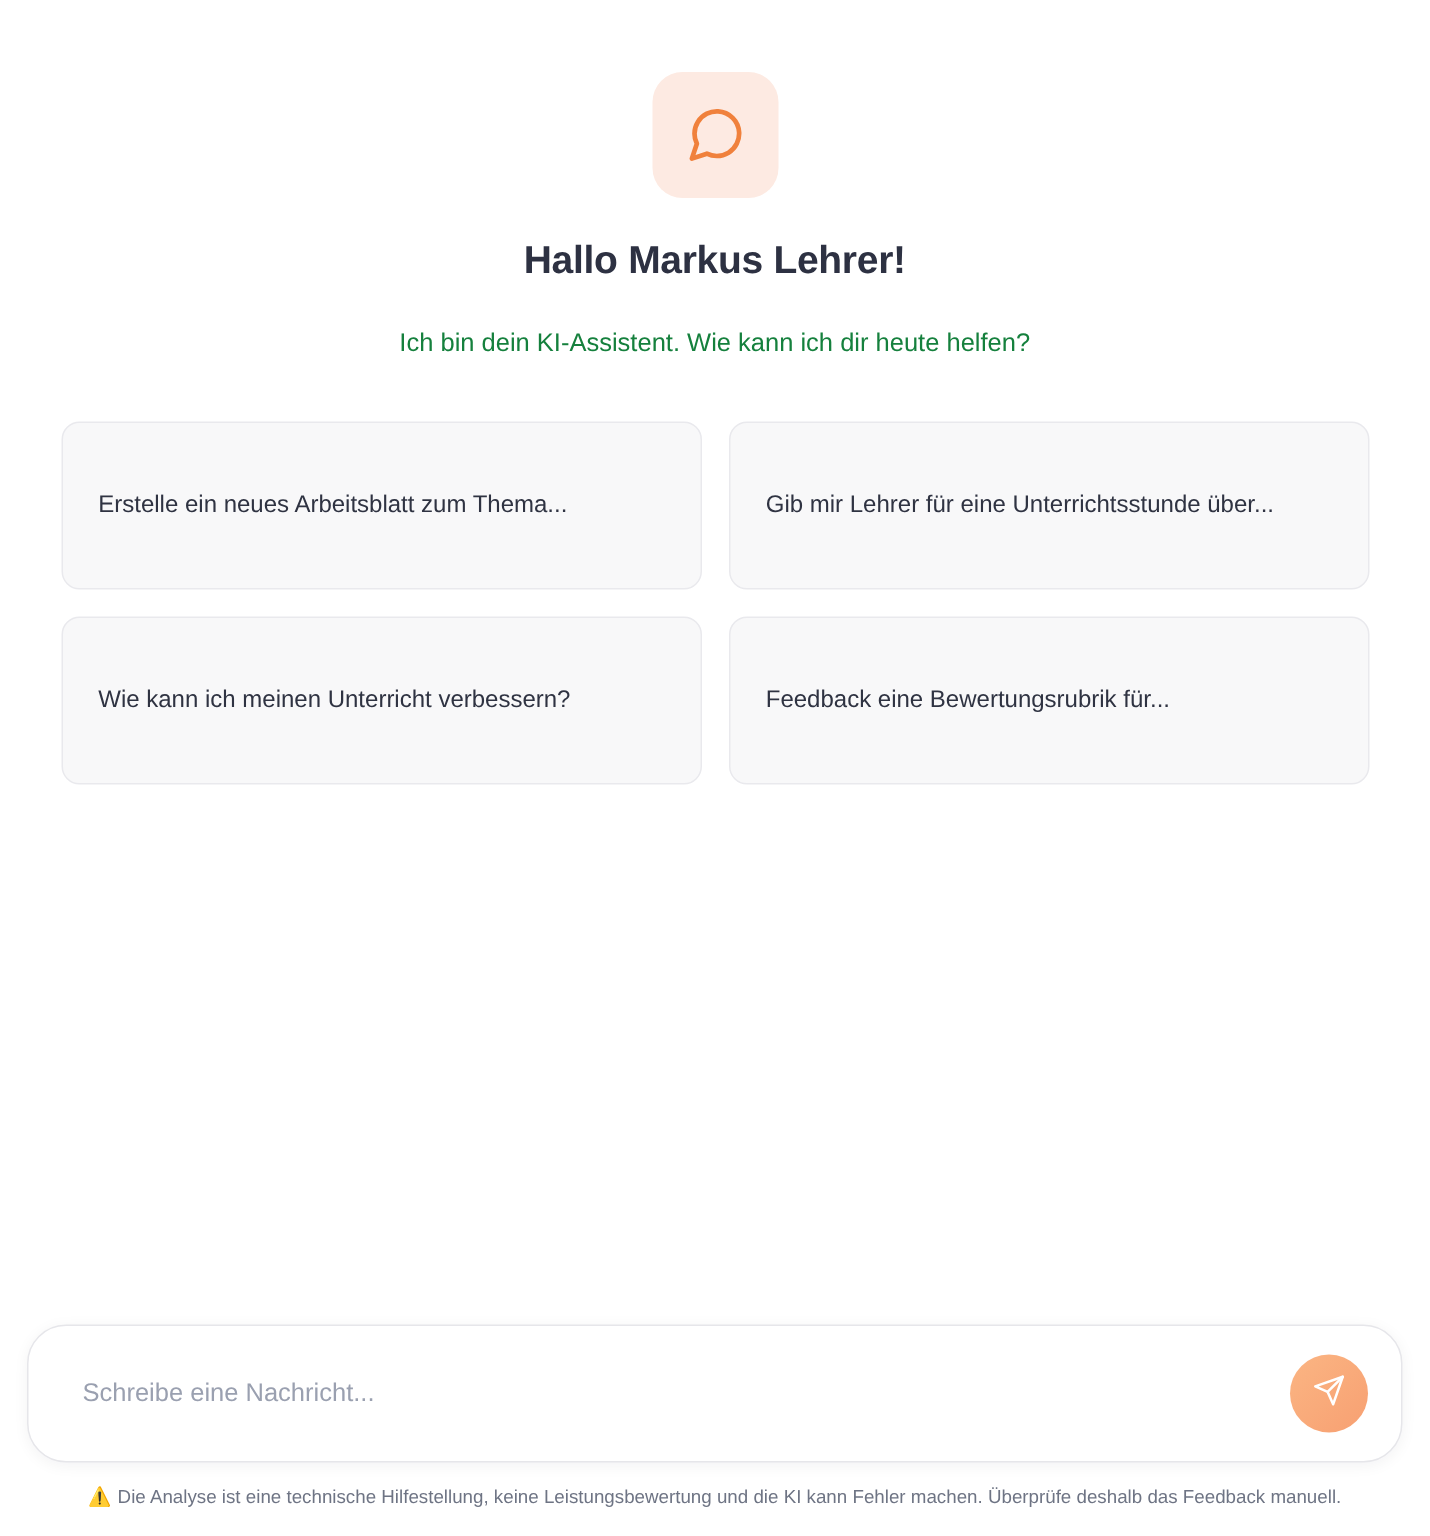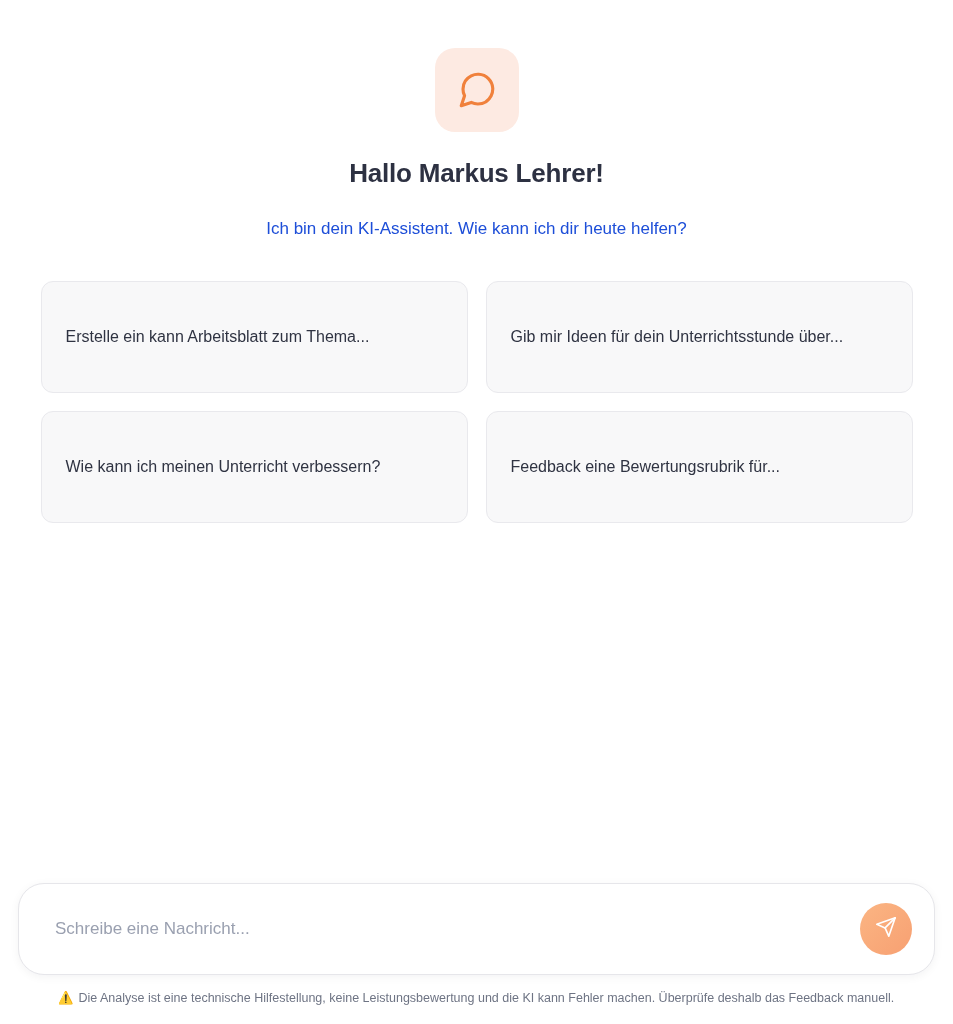--- a/index.html
+++ b/index.html
@@ -51,21 +51,21 @@
     font-size: 26px;
     font-weight: bold;
     color: #2d3142;
     letter-spacing: -0.2px;
     margin: 0 0 30px 0;
     text-align: center;
   }
 
   .subtitle {
     font-size: 17px;
-    color: #1d4ed8;
+    color: #15803d;
     margin: 0 0 42px 0;
     text-align: center;
     font-weight: 400;
   }
 
   
   .suggestions {
     width: 872px;
     display: grid;
     grid-template-columns: 1fr 1fr;
@@ -162,24 +162,24 @@
         <path d="M21 11.5a8.38 8.38 0 0 1-.9 3.8 8.5 8.5 0 0 1-7.6 4.7 8.38 8.38 0 0 1-3.8-.9L3 21l1.9-5.7a8.38 8.38 0 0 1-.9-3.8 8.5 8.5 0 0 1 4.7-7.6 8.38 8.38 0 0 1 3.8-.9h.5a8.48 8.48 0 0 1 8 8v.5z"></path>
       </svg>
     </div>
 
     <h1 class="greeting">Hallo Markus Lehrer!</h1>
 
     <p class="subtitle">Ich bin dein KI-Assistent. Wie kann ich dir heute helfen?</p>
 
     <div class="suggestions">
       <div class="suggestion-card">
-        <span>Erstelle ein kann Arbeitsblatt zum Thema...</span>
-      </div>
-      <div class="suggestion-card">
-        <span>Gib mir Ideen für dein Unterrichtsstunde über...</span>
+        <span>Erstelle ein neues Arbeitsblatt zum Thema...</span>
+      </div>
+      <div class="suggestion-card">
+        <span>Gib mir Lehrer für eine Unterrichtsstunde über...</span>
       </div>
       <div class="suggestion-card">
         <span>Wie kann ich meinen Unterricht verbessern?</span>
       </div>
       <div class="suggestion-card">
         <span>Feedback eine Bewertungsrubrik für...</span>
       </div>
     </div>
 
   </div>

